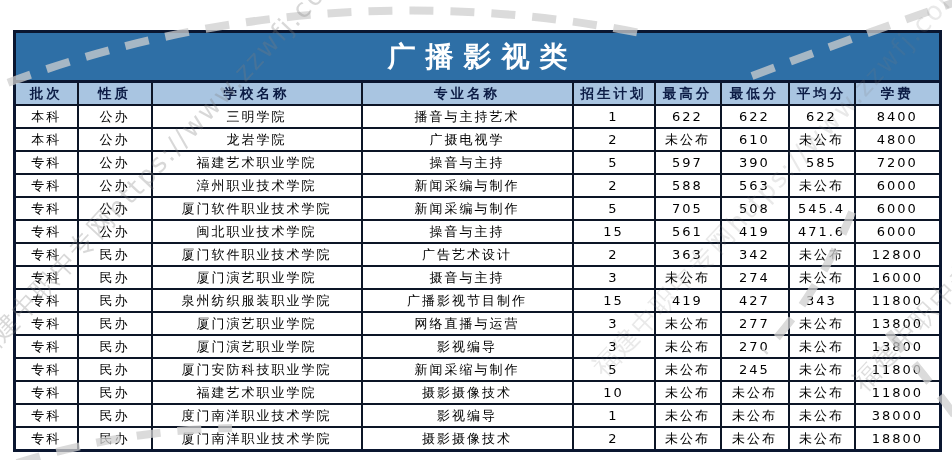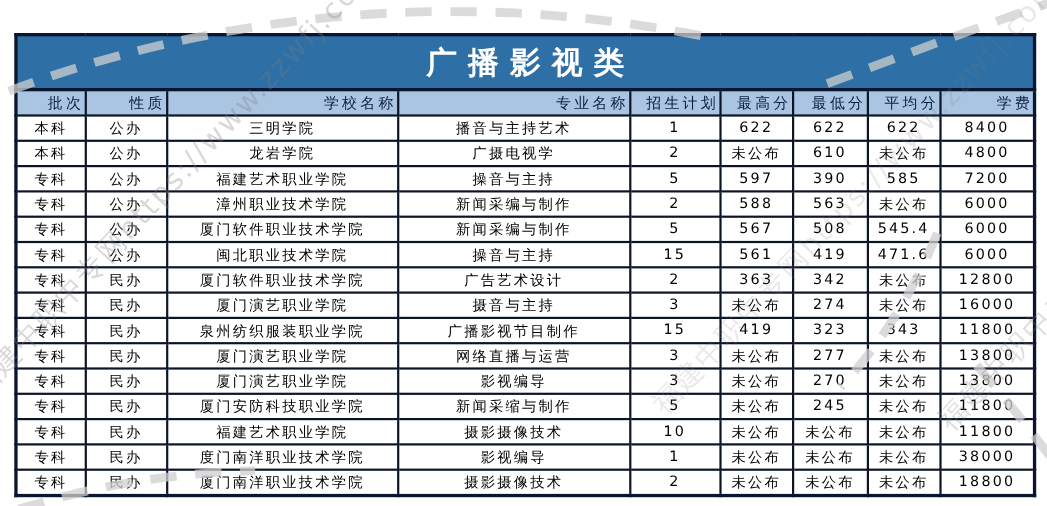--- a/index.html
+++ b/index.html
@@ -27,22 +27,22 @@
   }
   .banner td{
     background:#2e6fa6;border:3px solid #0a1630;
     height:45px;text-align:center;vertical-align:middle;
   }
   .banner .title{
     color:#ffffff;font-family:"DejaVu Serif","Liberation Serif",serif;
     font-weight:bold;font-size:28px;letter-spacing:10px;padding-left:10px;
   }
   thead th{
-    background:#a9c5e1;color:#0c1c45;font-weight:normal;font-size:13.5px;
-    border:2px solid #0c1526;height:21px;text-align:right;vertical-align:middle;
+    background:#a9c5e1;color:#0c1c45;font-weight:bold;font-size:13.5px;
+    border:2px solid #0c1526;height:21px;text-align:center;vertical-align:middle;
     letter-spacing:3px;padding:0;
   }
   tbody td{
     border:2px solid #0c1526;height:21px;text-align:center;vertical-align:middle;
     font-size:13px;color:#000000;letter-spacing:2px;padding:0;
     overflow:hidden;white-space:nowrap;
   }
   table{border:3px solid #0a1630;}
 </style>
 </head>
@@ -137,21 +137,21 @@
           <td>563</td>
           <td>未公布</td>
           <td>6000</td>
         </tr>
         <tr>
           <td>专科</td>
           <td>公办</td>
           <td>厦门软件职业技术学院</td>
           <td>新闻采编与制作</td>
           <td>5</td>
-          <td>567</td>
+          <td>705</td>
           <td>508</td>
           <td>545.4</td>
           <td>6000</td>
         </tr>
         <tr>
           <td>专科</td>
           <td>公办</td>
           <td>闽北职业技术学院</td>
           <td>操音与主持</td>
           <td>15</td>
@@ -182,21 +182,21 @@
           <td>未公布</td>
           <td>16000</td>
         </tr>
         <tr>
           <td>专科</td>
           <td>民办</td>
           <td>泉州纺织服装职业学院</td>
           <td>广播影视节目制作</td>
           <td>15</td>
           <td>419</td>
-          <td>323</td>
+          <td>427</td>
           <td>343</td>
           <td>11800</td>
         </tr>
         <tr>
           <td>专科</td>
           <td>民办</td>
           <td>厦门演艺职业学院</td>
           <td>网络直播与运营</td>
           <td>3</td>
           <td>未公布</td>

